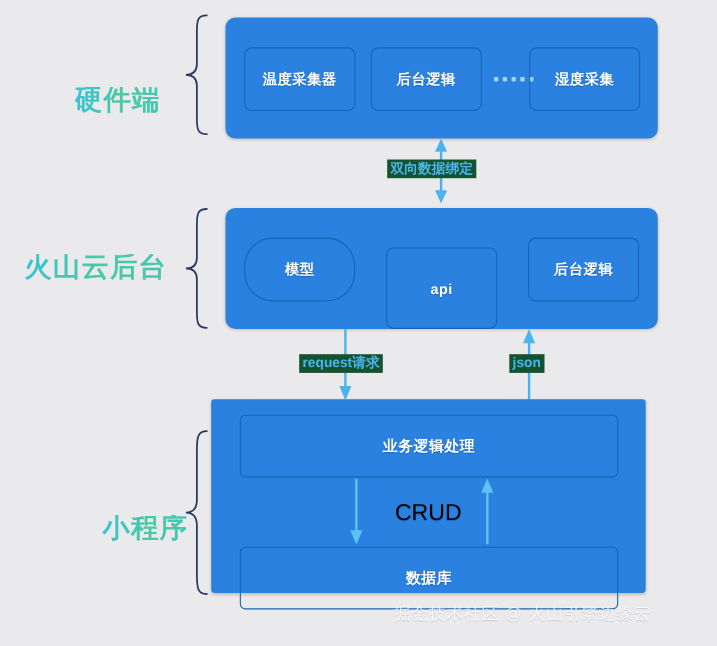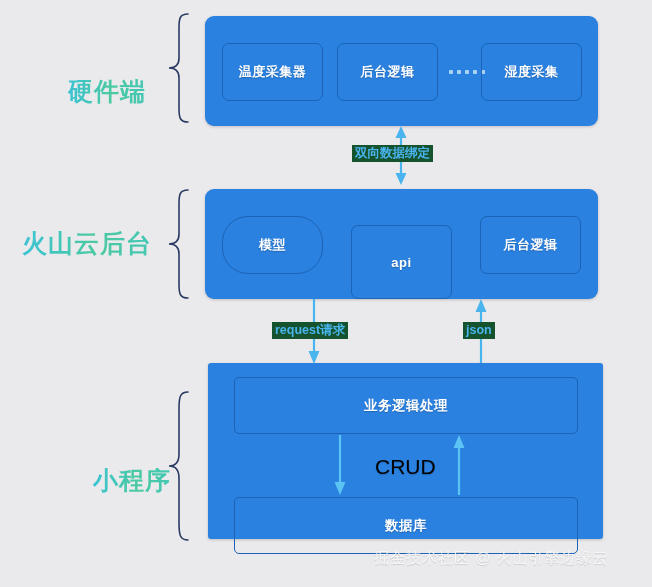--- a/index.html
+++ b/index.html
@@ -168,21 +168,21 @@
     <polygon points="11,0 5.5,13 16.5,13" fill="#4ab4ee"></polygon>
   </svg>
   <div class="conn-label" style="left:463px; top:322px;">json</div>
 
   <div class="grp-label" style="left:76px; top:468px;margin-left:17px;">小程序</div>
 
   <svg class="brace" style="left:166px; top:390px;" width="26" height="152" viewBox="0 0 26 152">
     <path d="M22 2 C 14 2, 13 7, 13 19 L13 64 C13 72, 10 76, 3 76 C10 76, 13 80, 13 88 L13 133 C13 145, 14 150, 22 150" fill="none" stroke="#2a3a63" stroke-width="1.6" stroke-linecap="round"></path>
   </svg>
 
-  <div class="panel sq" style="left:208px; top:363px; width:395px; height:176px;">
+  <div class="panel sq" style="left:192px; top:363px; width:395px; height:176px;">
 
     <div class="card wide" style="left:26px; top:14px; width:344px; height:57px;">业务逻辑处理</div>
 
     <svg class="conn" style="left:121px; top:72px;" width="22" height="60" viewBox="0 0 22 60">
       <line x1="11" y1="0" x2="11" y2="50" stroke="#5cc3f5" stroke-width="2.2"></line>
       <polygon points="11,60 5.5,47 16.5,47" fill="#5cc3f5"></polygon>
     </svg>
     <svg class="conn" style="left:240px; top:72px;" width="22" height="60" viewBox="0 0 22 60">
       <line x1="11" y1="10" x2="11" y2="60" stroke="#5cc3f5" stroke-width="2.2"></line>
       <polygon points="11,0 5.5,13 16.5,13" fill="#5cc3f5"></polygon>

